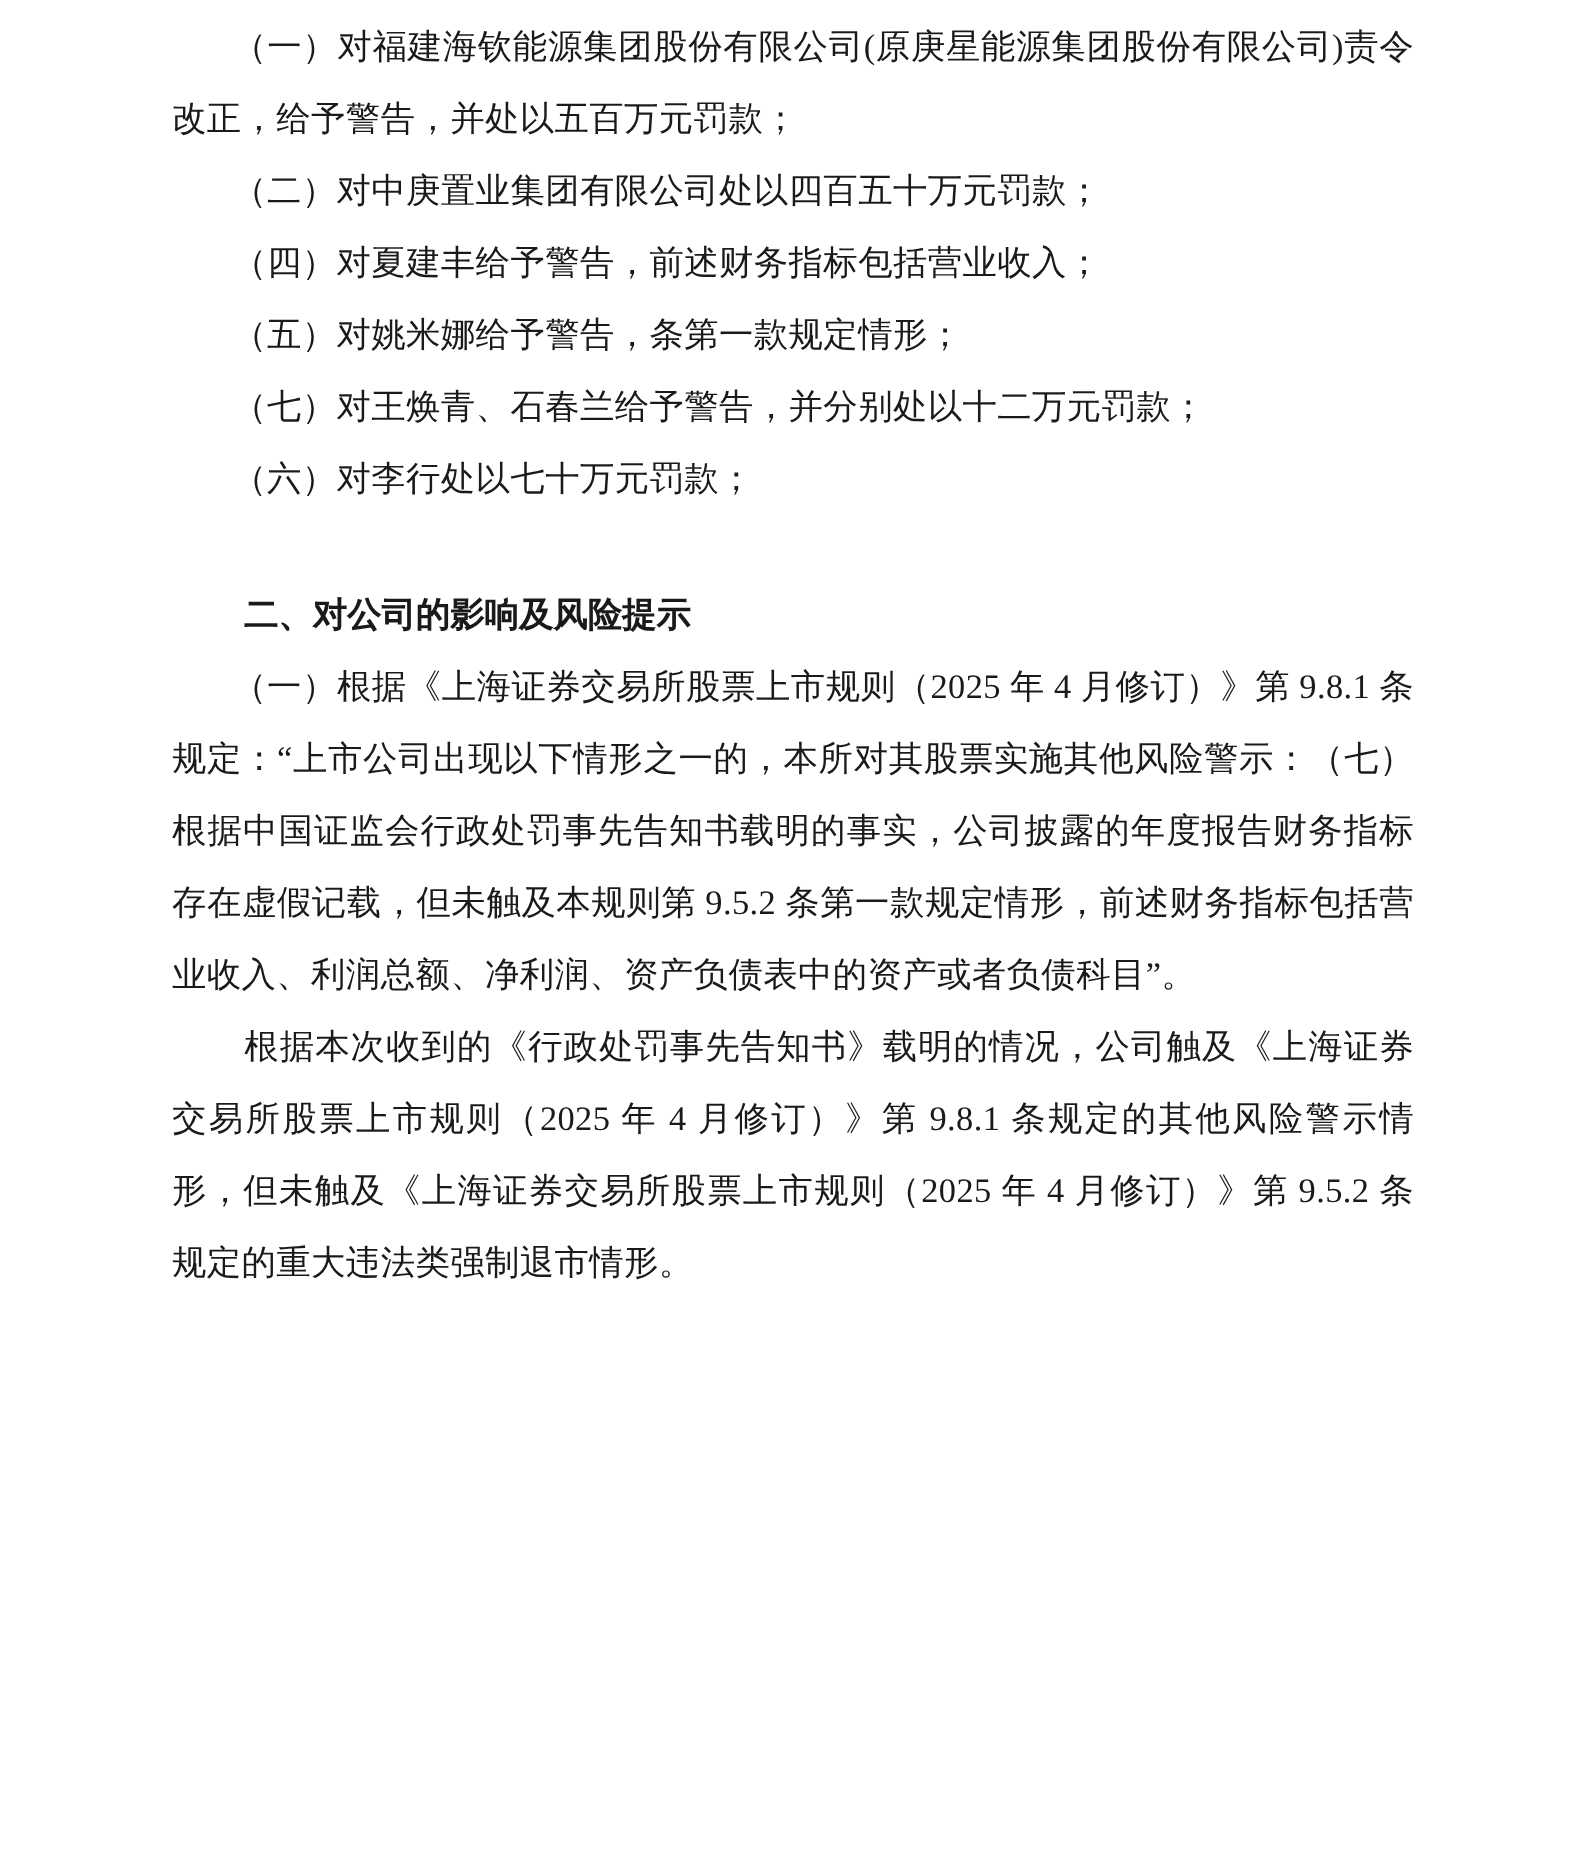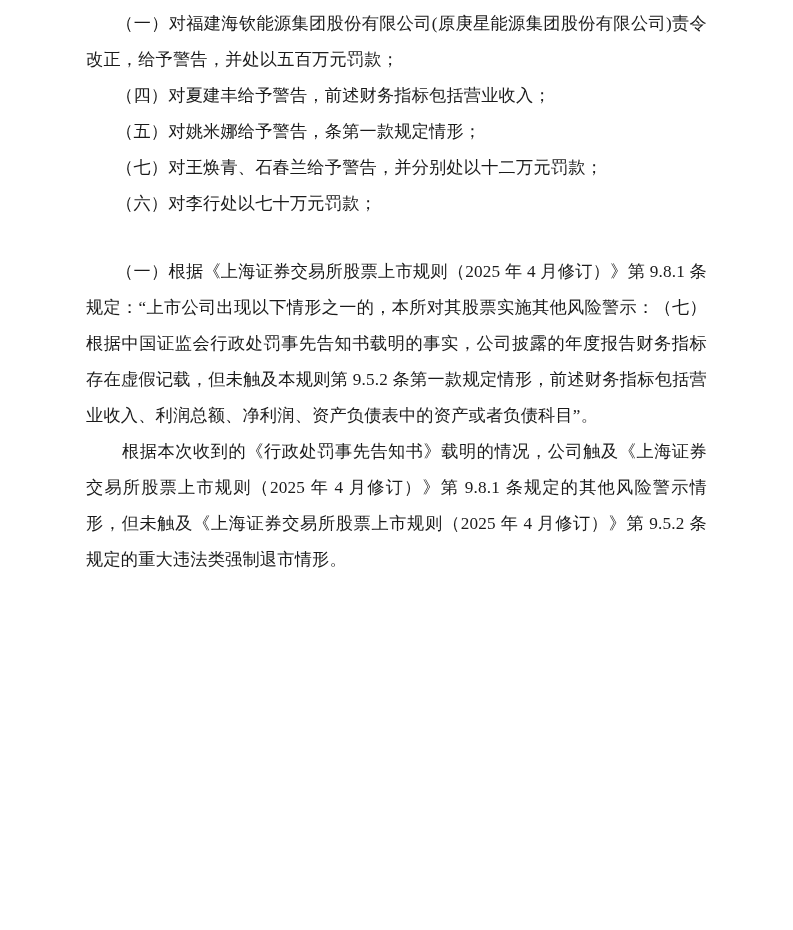--- a/index.html
+++ b/index.html
@@ -45,24 +45,26 @@
   .spacer-lg {
     height: 32px;
   }
 </style>
 </head>
 <body>
 
 <div class="page">
 
   <p class="para indent-paren">（一）对福建海钦能源集团股份有限公司(原庚星能源集团股份有限公司)责令改正，给予警告，并处以五百万元罚款；</p>
+  <p class="para indent-paren">（二）对中庚置业集团有限公司处以四百五十万元罚款；</p>
   <p class="para indent-paren">（四）对夏建丰给予警告，前述财务指标包括营业收入；</p>
   <p class="para indent-paren">（五）对姚米娜给予警告，条第一款规定情形；</p>
   <p class="para indent-paren">（七）对王焕青、石春兰给予警告，并分别处以十二万元罚款；</p>
   <p class="para indent-paren">（六）对李行处以七十万元罚款；</p>
 
   <div class="spacer-lg"></div>
 
+  <p class="heading">二、对公司的影响及风险提示</p>
 
   <p class="para indent-paren">（一）根据《上海证券交易所股票上市规则（2025 年 4 月修订）》第 9.8.1 条规定：“上市公司出现以下情形之一的，本所对其股票实施其他风险警示：（七）根据中国证监会行政处罚事先告知书载明的事实，公司披露的年度报告财务指标存在虚假记载，但未触及本规则第 9.5.2 条第一款规定情形，前述财务指标包括营业收入、利润总额、净利润、资产负债表中的资产或者负债科目”。</p>
   <p class="para indent2">根据本次收到的《行政处罚事先告知书》载明的情况，公司触及《上海证券交易所股票上市规则（2025 年 4 月修订）》第 9.8.1 条规定的其他风险警示情形，但未触及《上海证券交易所股票上市规则（2025 年 4 月修订）》第 9.5.2 条规定的重大违法类强制退市情形。</p>
 
 </div>
 
 </body></html>

